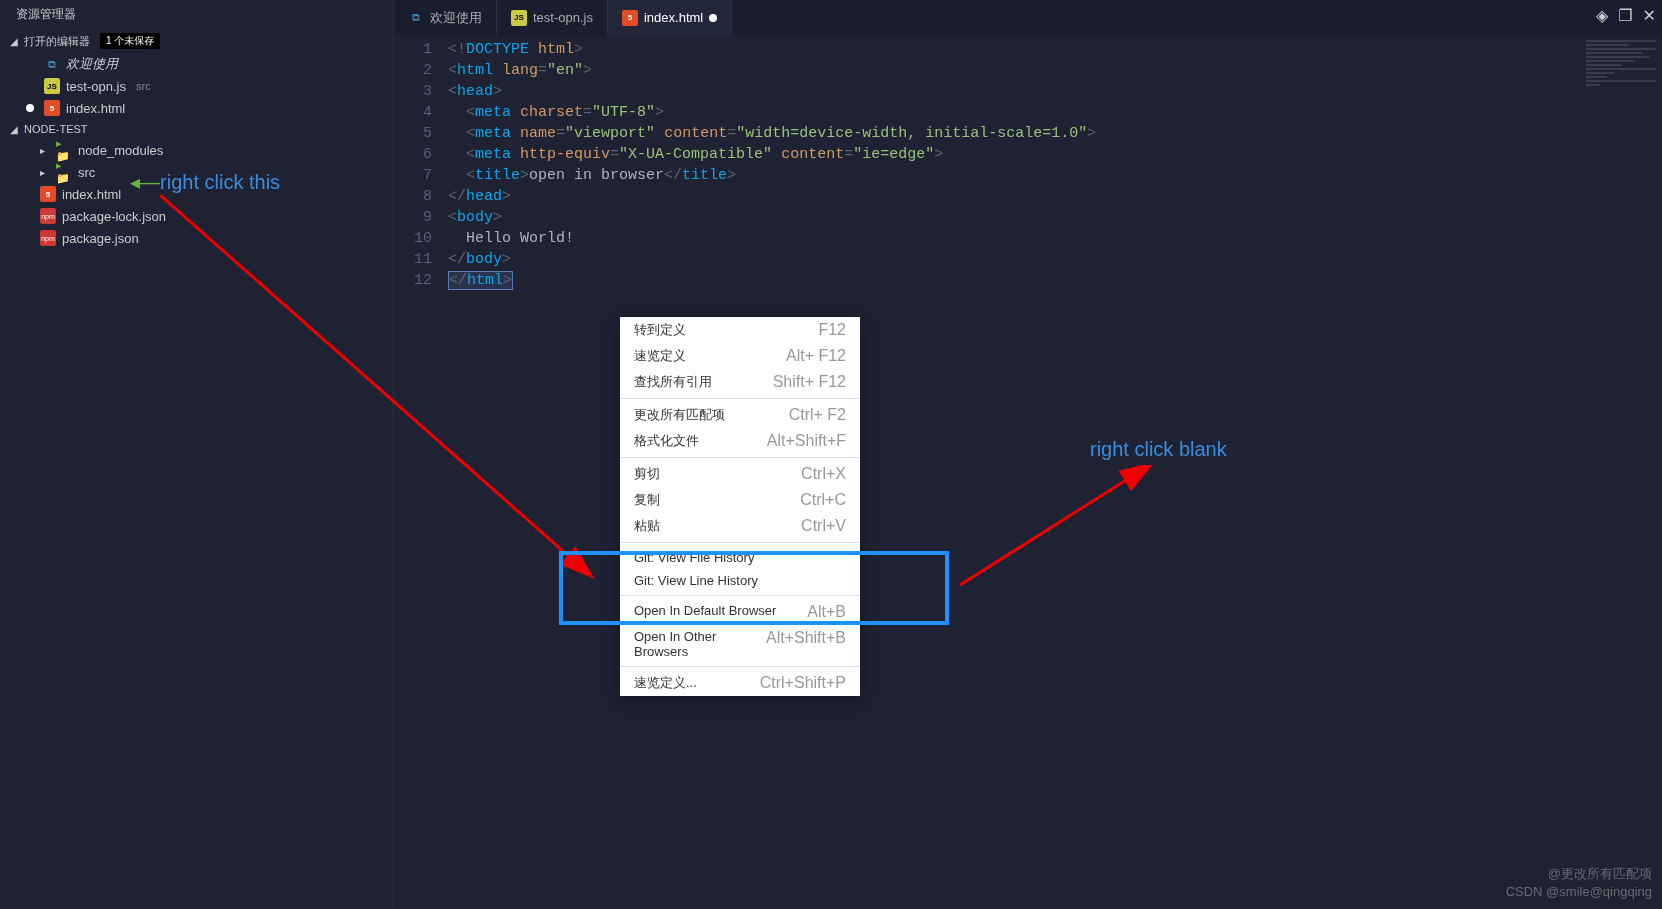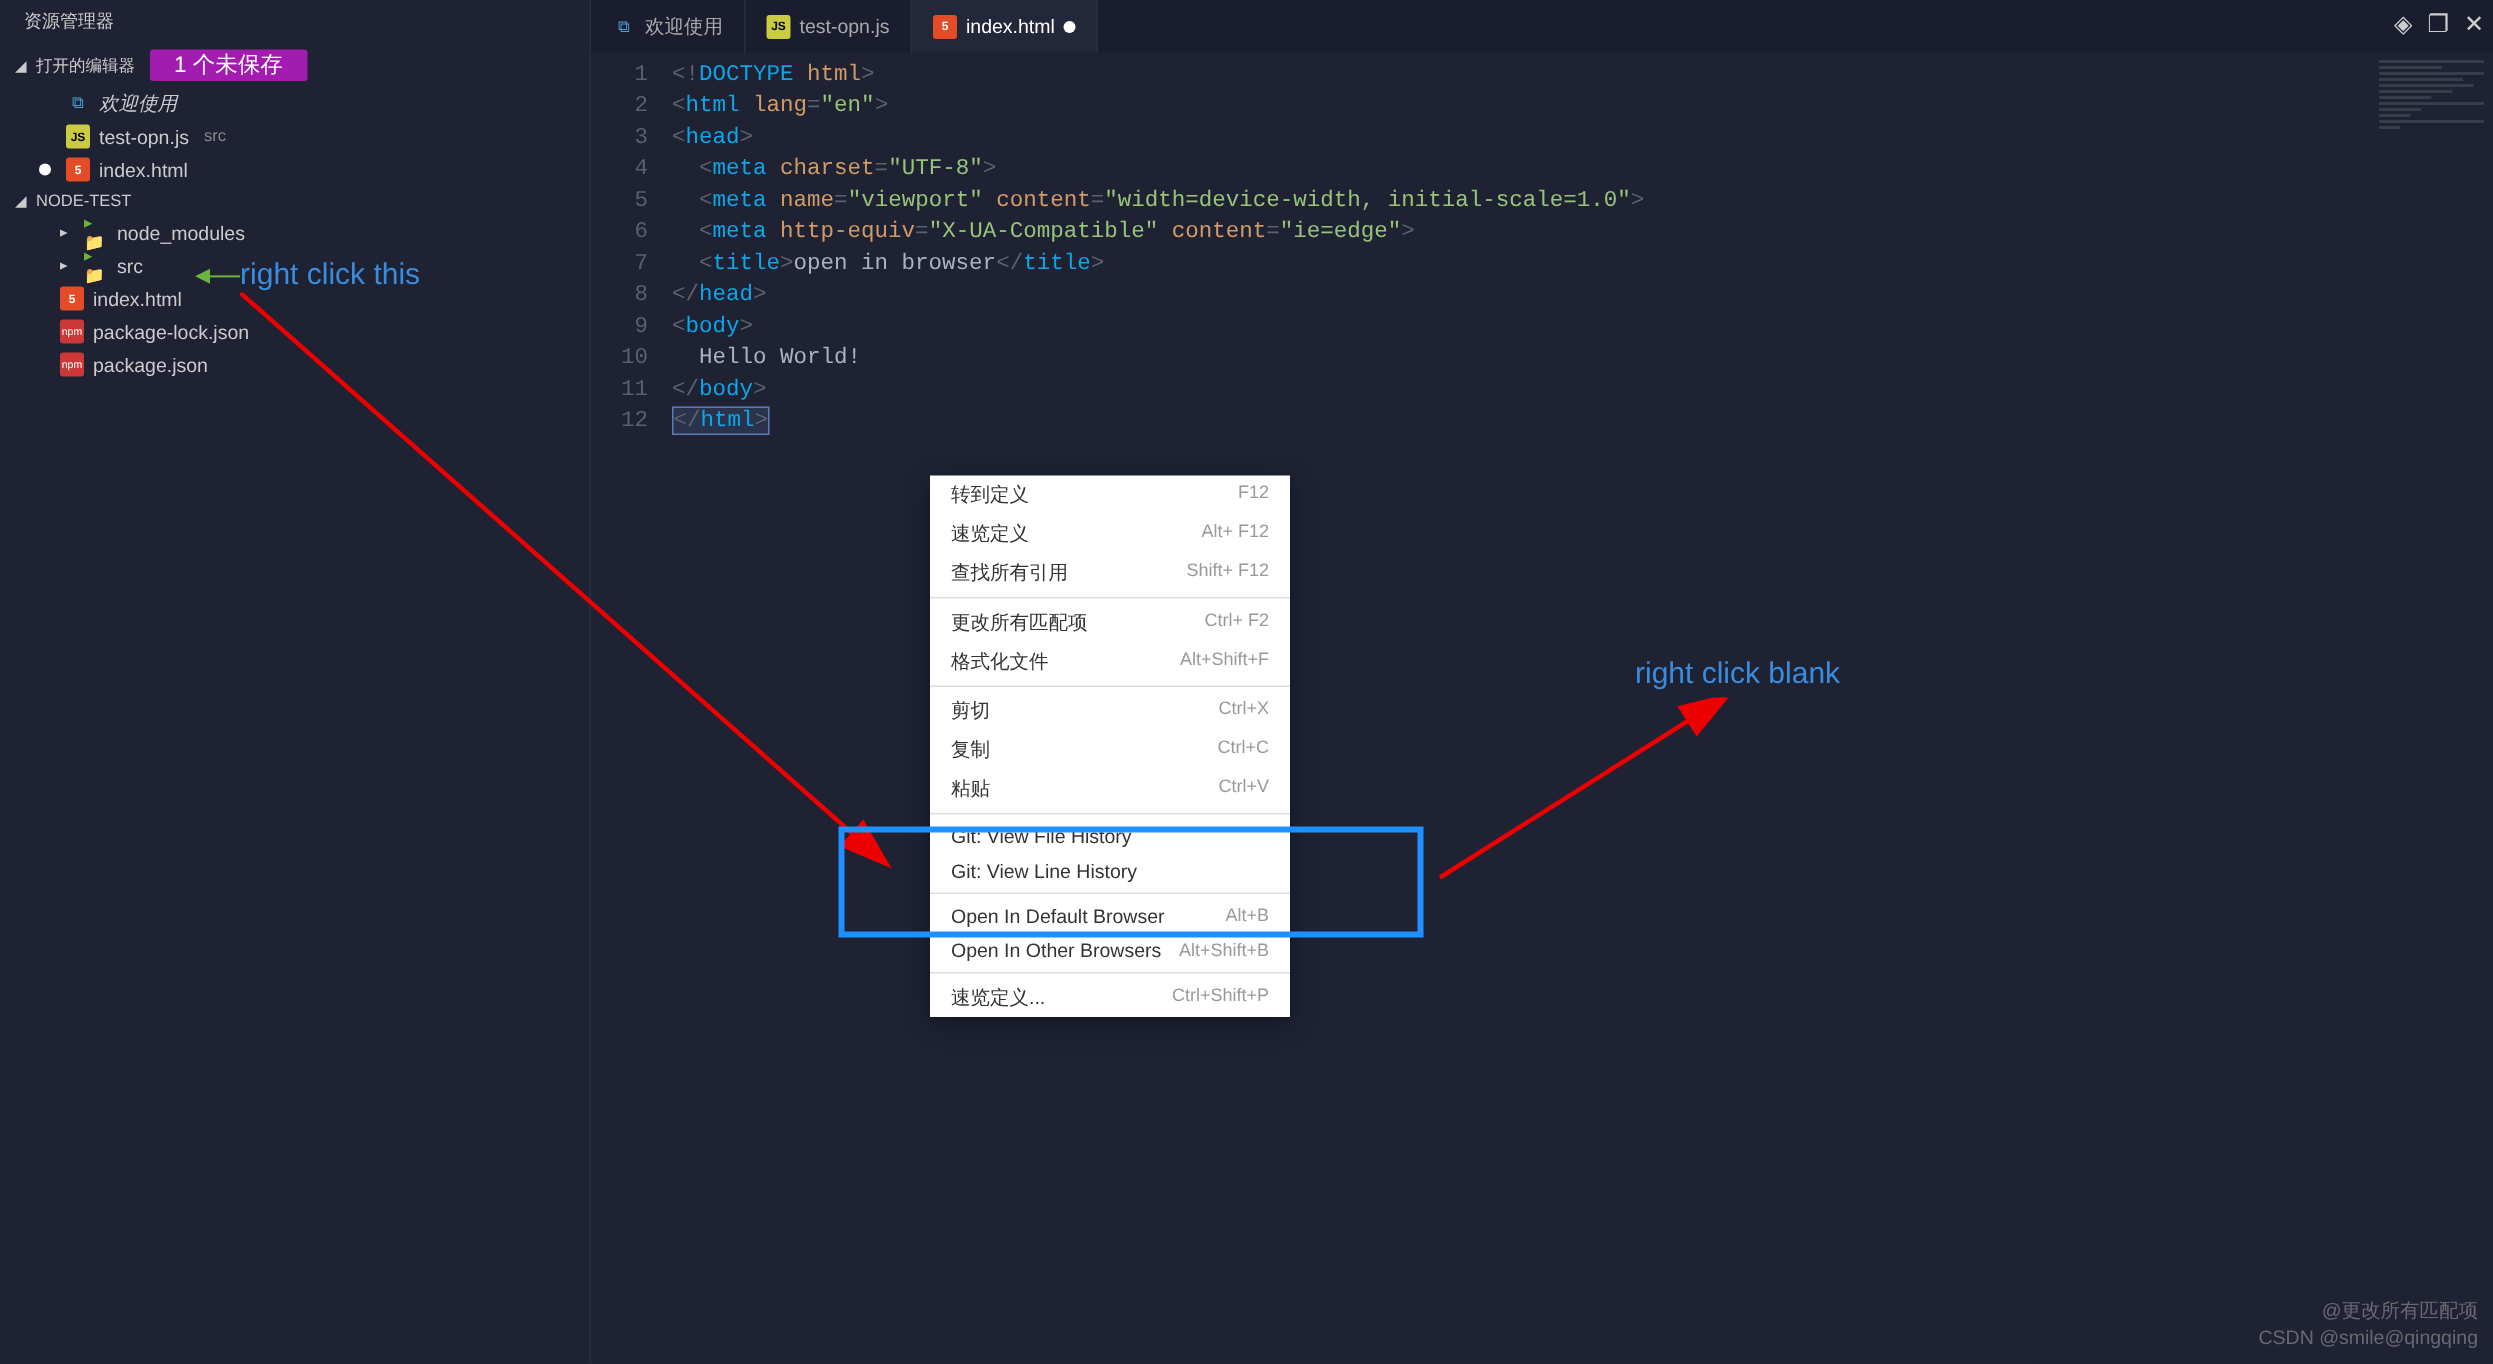--- a/index.html
+++ b/index.html
@@ -30,24 +30,24 @@
   padding: 4px 10px;
   font-size: 11px;
   color: #ccc;
   display: flex;
   align-items: center;
   gap: 4px;
   text-transform: uppercase;
 }
 .chevron { display: inline-block; width: 10px; font-size: 10px; }
 .badge {
-  background: #a21caf;
+  background: #000000;
   color: #fff;
-  font-size: 15px;
-  padding: 1px 16px;
+  font-size: 10px;
+  padding: 1px 6px;
   border-radius: 2px;
   margin-left: 6px;
 }
 .tree-item {
   padding: 2px 10px 2px 34px;
   display: flex;
   align-items: center;
   gap: 6px;
   font-size: 13px;
   color: #ccc;
@@ -130,21 +130,21 @@
   font-size: 13px;
   box-shadow: 0 4px 16px rgba(0,0,0,0.4);
   z-index: 10;
 }
 .menu-item {
   display: flex;
   justify-content: space-between;
   padding: 4px 14px;
   cursor: pointer;
 }
-.menu-shortcut { color: #999; font-size: 12px; }
+.menu-shortcut { color: #999; font-size: 16px; }
 .menu-sep { height: 1px; background: #ddd; margin: 3px 0; }
 
 .highlight-box {
   position: absolute;
   border: 4px solid #1e90ff;
   pointer-events: none;
   z-index: 20;
 }
 
 .title-controls {

